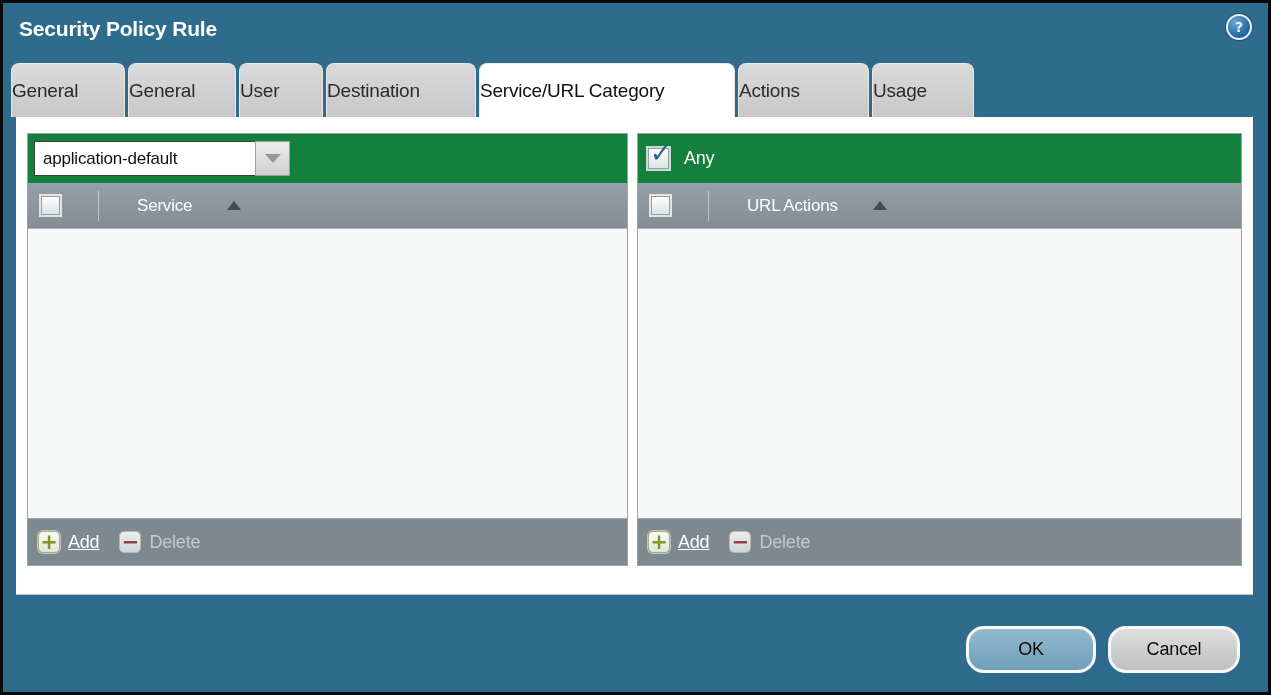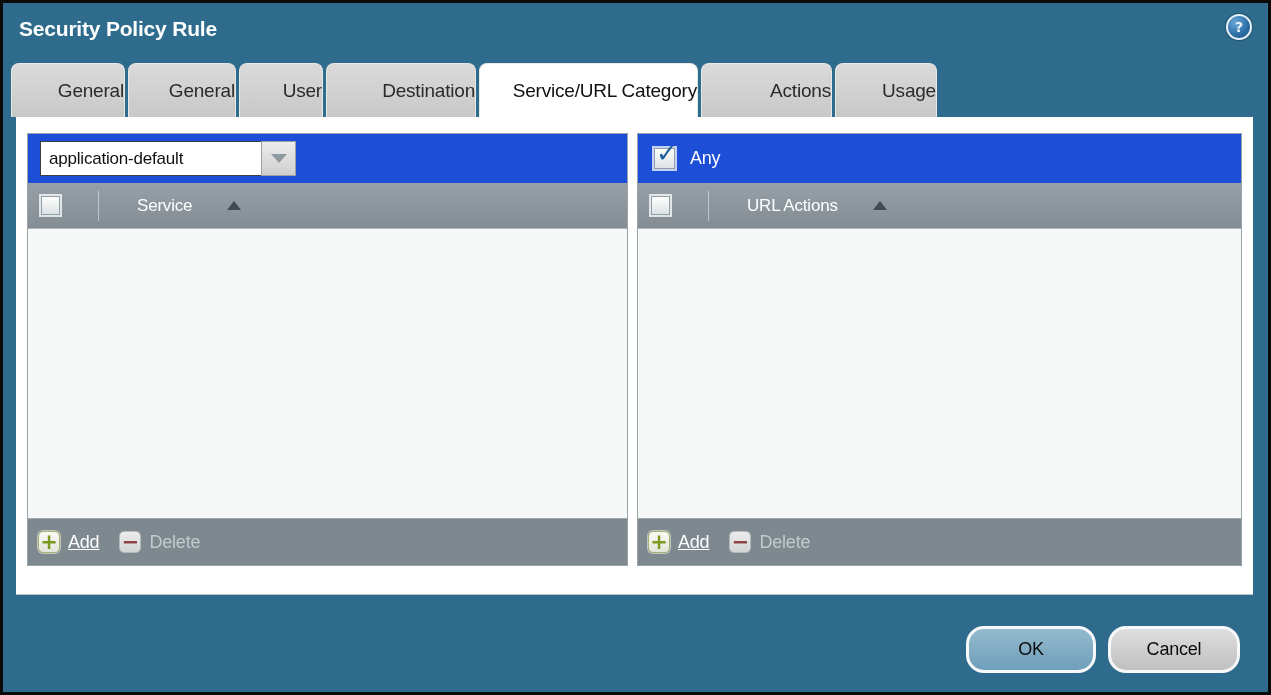--- a/index.html
+++ b/index.html
@@ -18,39 +18,39 @@
   .help-btn { position:absolute; right:16px; top:11px; width:26px; height:26px;
     border-radius:50%;
     background:radial-gradient(circle at 35% 30%, #6aa8d6 0%, #2b6da6 60%, #1c567f 100%);
     border:2px solid #e9f1f8; box-shadow:0 0 0 1px rgba(10,40,60,.35);
     display:flex; align-items:center; justify-content:center; cursor:pointer; }
   .help-btn span { color:#eaf3fb; font-size:14px; font-weight:bold;
     font-family:"DejaVu Sans", sans-serif; }
 
   
   .tabs { position:absolute; left:8px; top:60px; height:54px; display:flex; gap:3px; }
-  .tab { height:54px; display:flex; align-items:center; justify-content:flex-end;
+  .tab { height:54px; display:flex; align-items:center; justify-content:flex-start;
     background:linear-gradient(#dadada, #c8c8c8);
     border-radius:8px 8px 0 0; border:1px solid #e8e8e8; border-bottom:none;
     color:#2b2b2b; font-size:19px; cursor:pointer; }
   .tab.active { background:#ffffff; color:#111; }
 
   
   .content { position:absolute; left:13px; top:114px; width:1237px; height:478px;
     background:#ffffff; border-bottom:1px solid #b9c1c5; }
 
   
   .panel { position:absolute; top:16px; height:433px;
     display:flex; flex-direction:column;
     border:1px solid #98a2a9; background:#f6f7f7; }
   .panel-left  { left:11px;  width:601px; }
   .panel-right { left:621px; width:605px; }
 
-  .panel-top { height:49px; background:#1d4ed8; display:flex; align-items:center;
-    padding-left:12px; flex:0 0 auto; }
+  .panel-top { height:49px; background:#15803d; display:flex; align-items:center;
+    padding-left:6px; flex:0 0 auto; }
 
   .panel-colhead { height:46px; flex:0 0 auto;
     background:linear-gradient(#97a0a7, #848d94);
     display:flex; align-items:center; color:#fff; font-size:17px;
     border-bottom:1px solid #aeb5ba;gap:26px; }
   .colhead-cbcell { width:44px; display:flex; justify-content:center; }
   .colhead-sep { width:1px; height:30px; background:rgba(255,255,255,.45); }
   .colhead-label { margin-left:12px; cursor:pointer; }
 
   .panel-body { flex:1 1 auto; background:#f6f7f7; }
@@ -127,21 +127,21 @@
       </div>
     <div class="tab" style="width:108px">
         <span>General</span>
       </div>
     <div class="tab" style="width:84px">
         <span>User</span>
       </div>
     <div class="tab" style="width:150px">
         <span>Destination</span>
       </div>
-    <div class="tab active" style="width:219px">
+    <div class="tab active" style="width:256px">
         <span>Service/URL Category</span>
       </div>
     <div class="tab" style="width:131px">
         <span>Actions</span>
       </div>
     <div class="tab" style="width:102px">
         <span>Usage</span>
       </div>
   </div>
 

